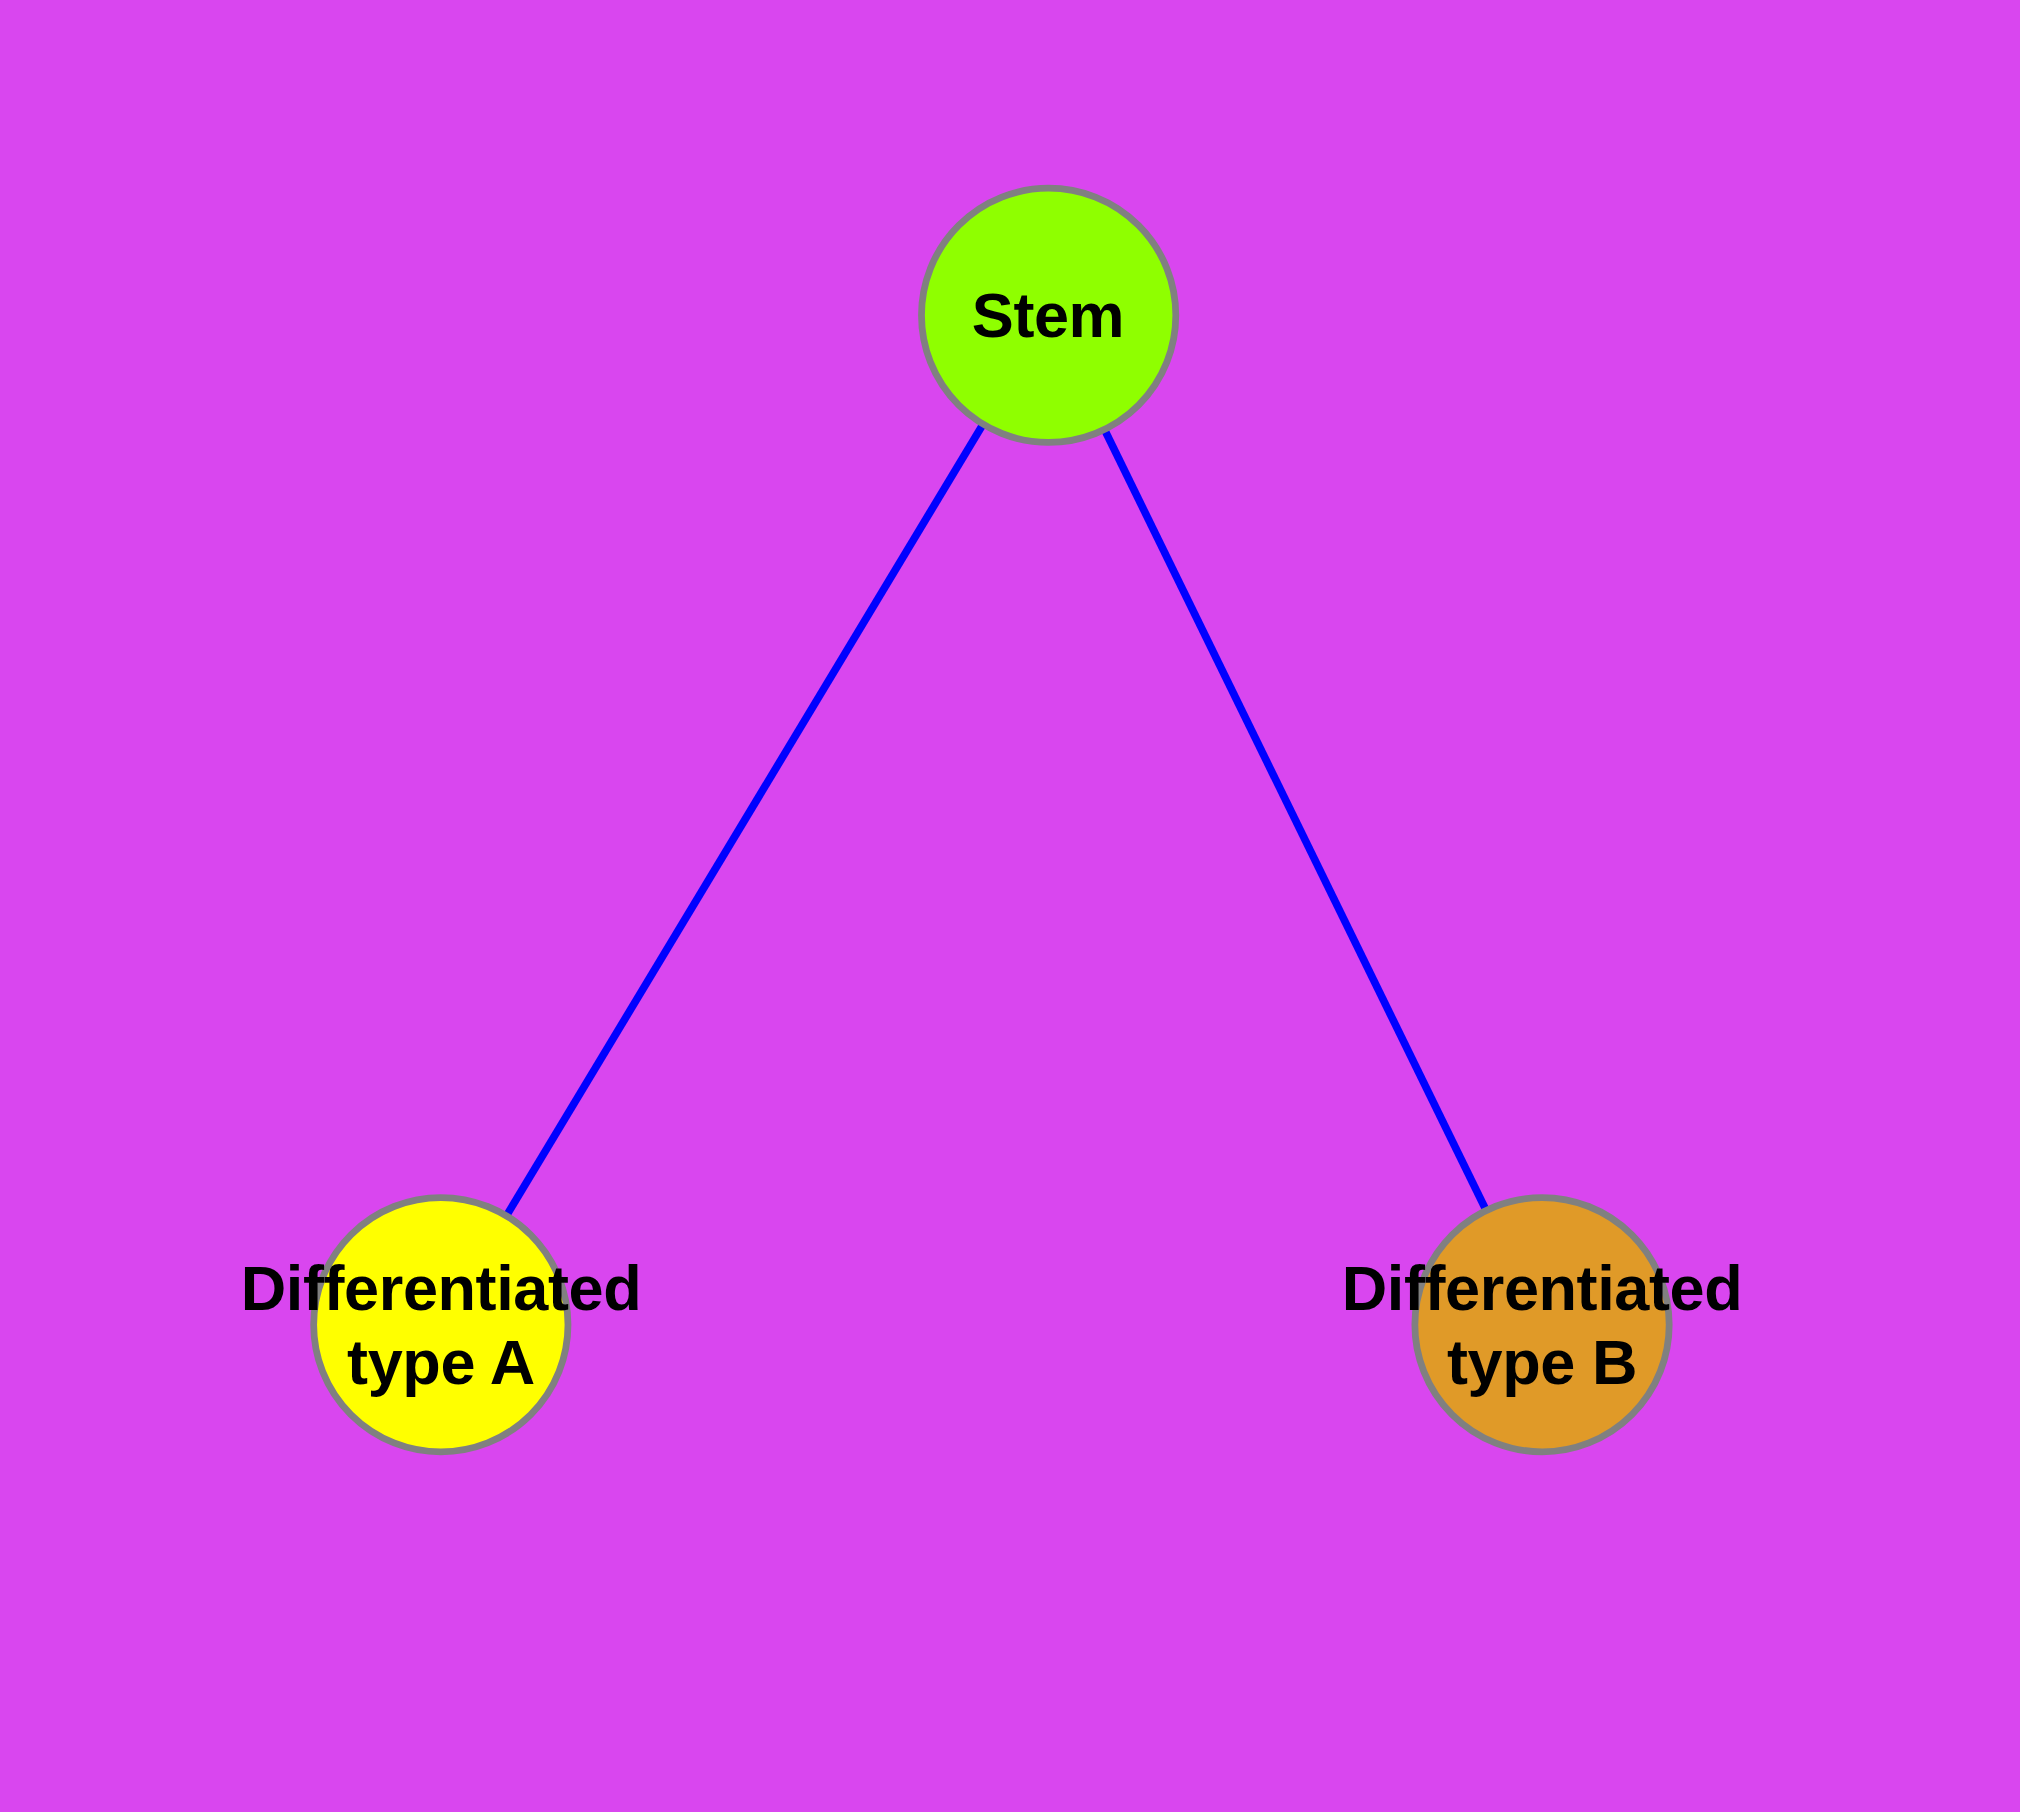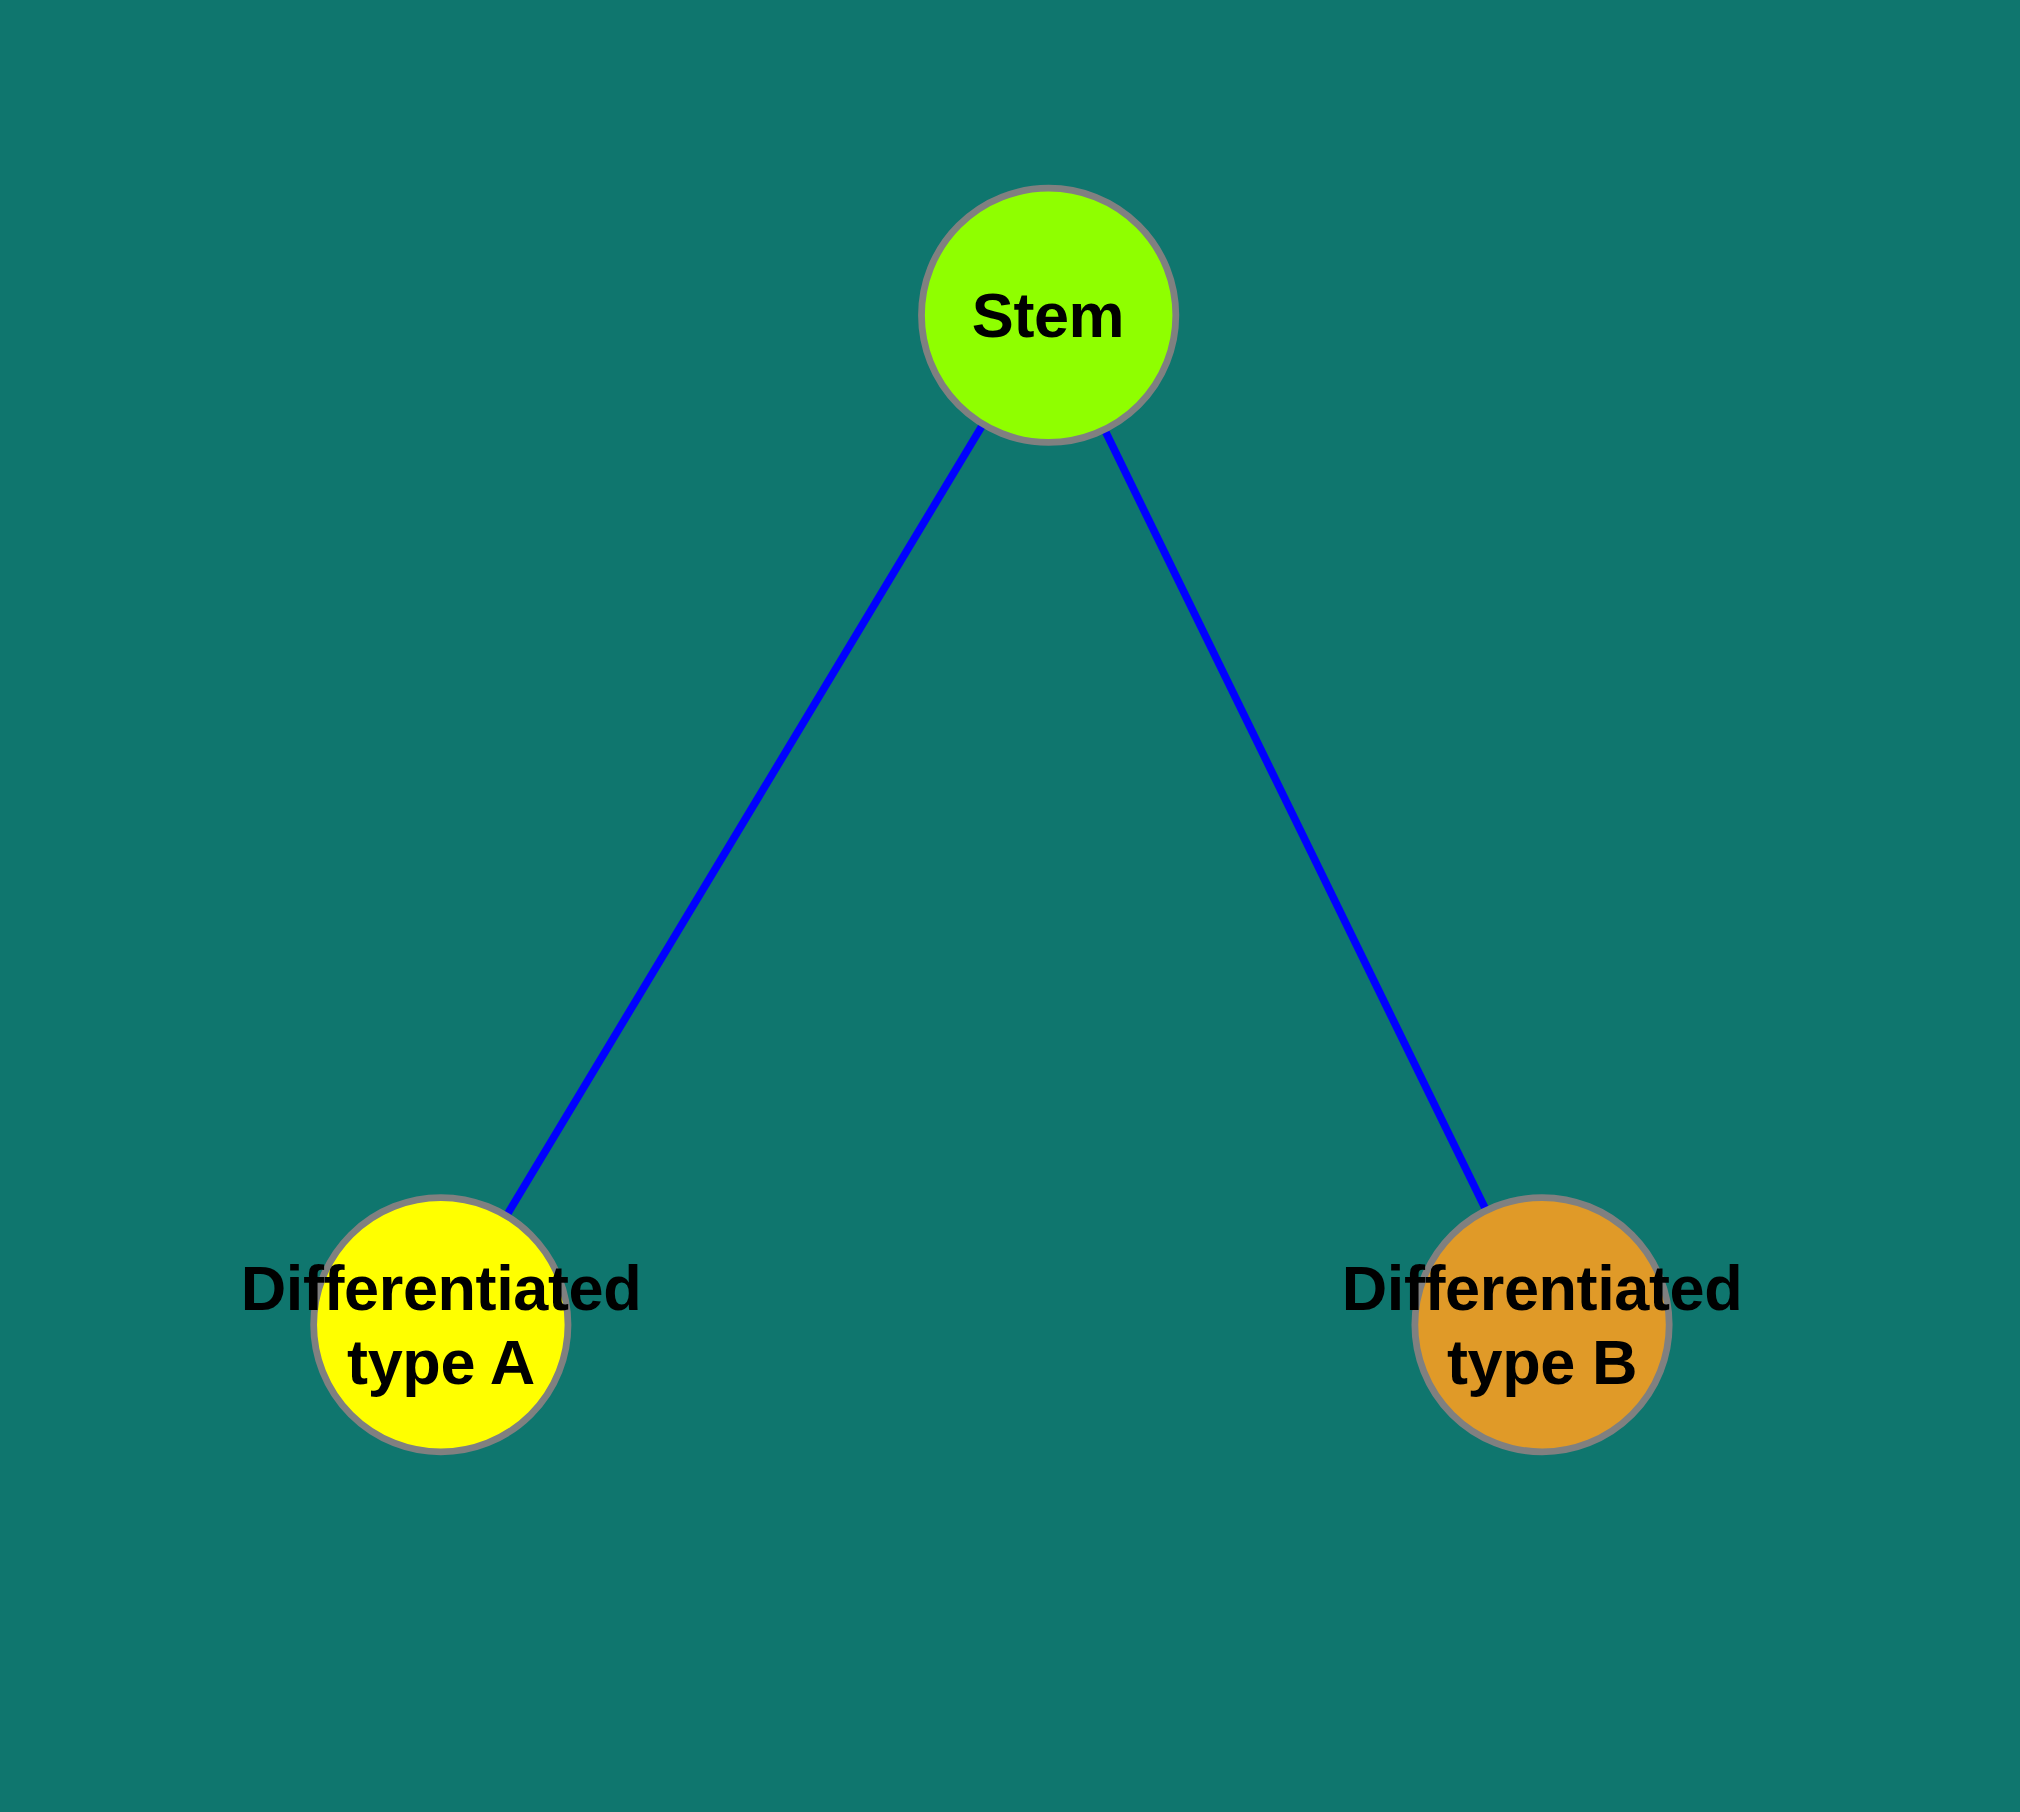--- a/index.html
+++ b/index.html
@@ -5,21 +5,21 @@
 <style>
   html, body {
     margin: 0;
     padding: 0;
     background: #ffffff;
   }
   #canvas {
     position: relative;
     width: 2021px;
     height: 1812px;
-    background: #0f766e;
+    background: #d946ef;
     overflow: hidden;
     font-family: "Liberation Sans", "DejaVu Sans", sans-serif;
   }
   #graph-svg {
     position: absolute;
     left: 0;
     top: 0;
     width: 2021px;
     height: 1812px;
     display: block;

